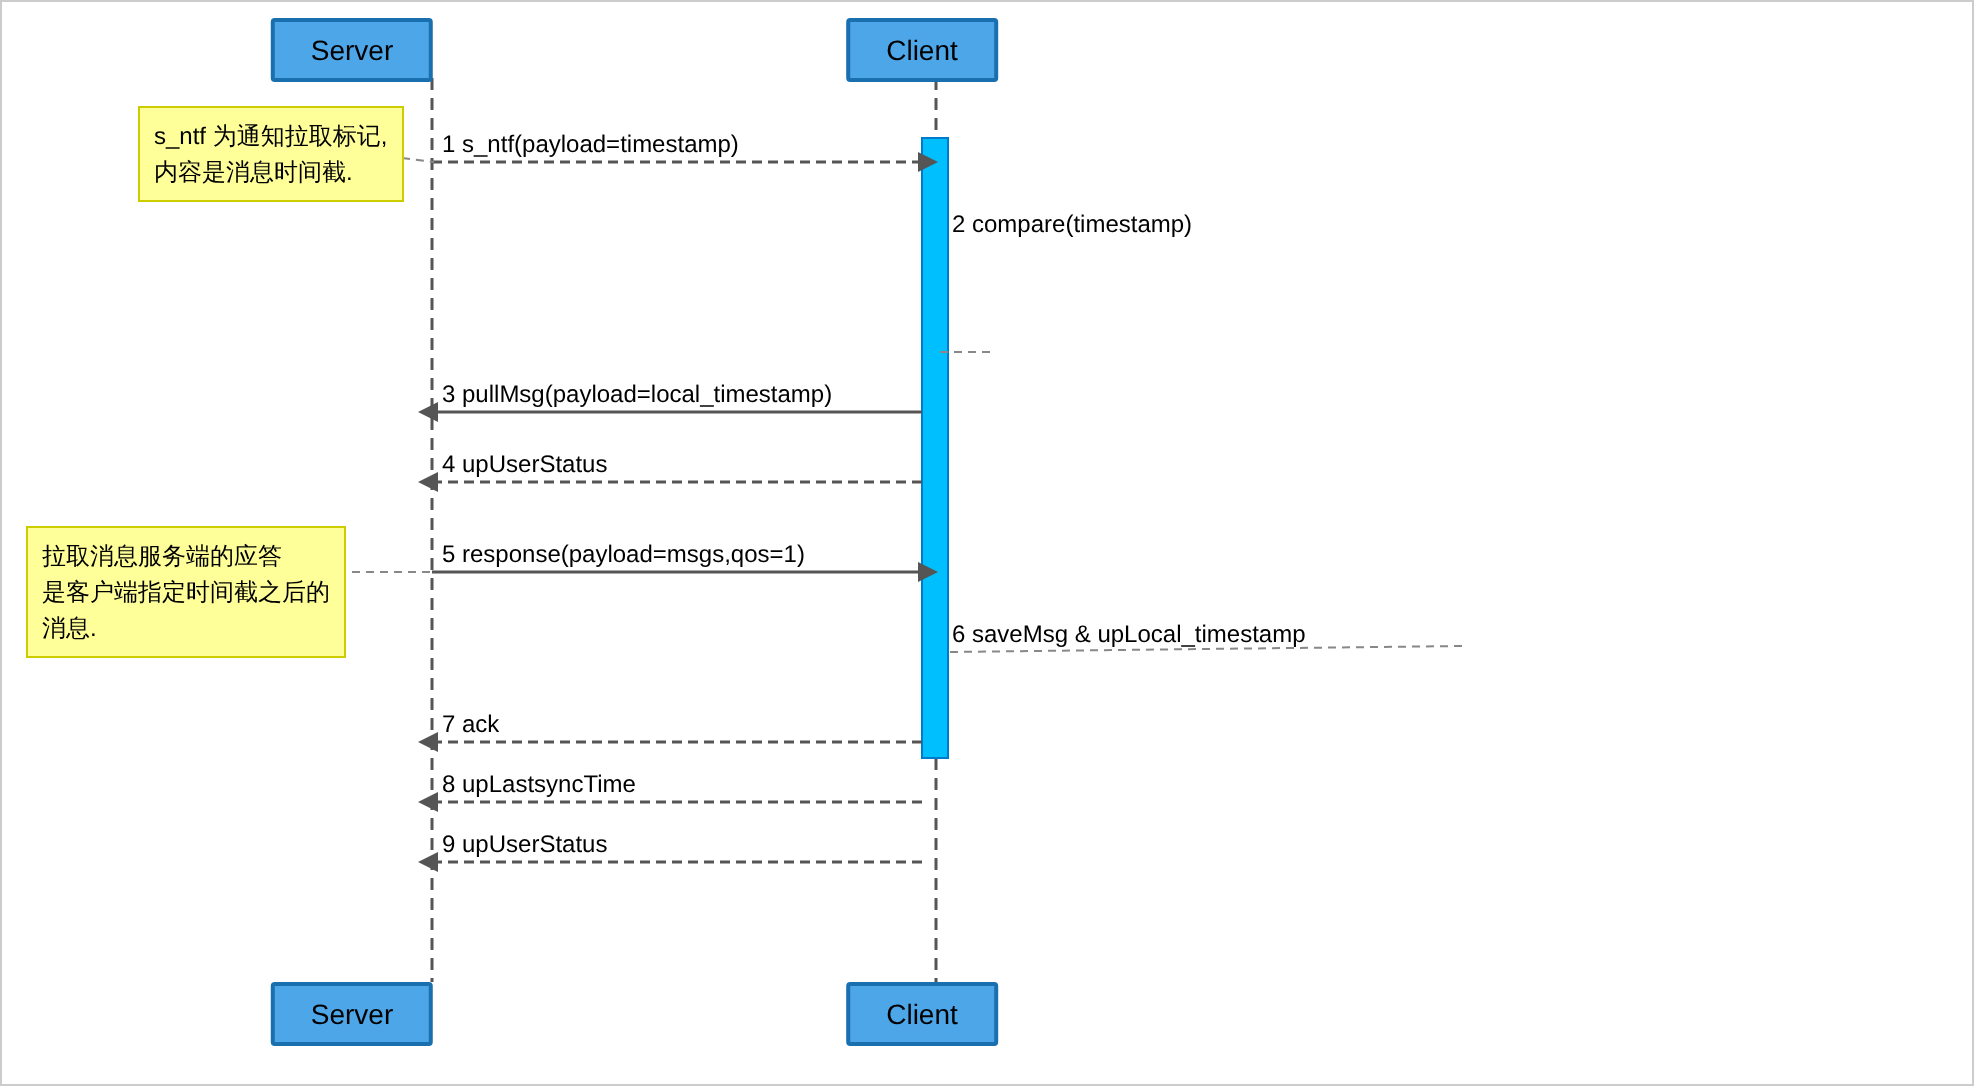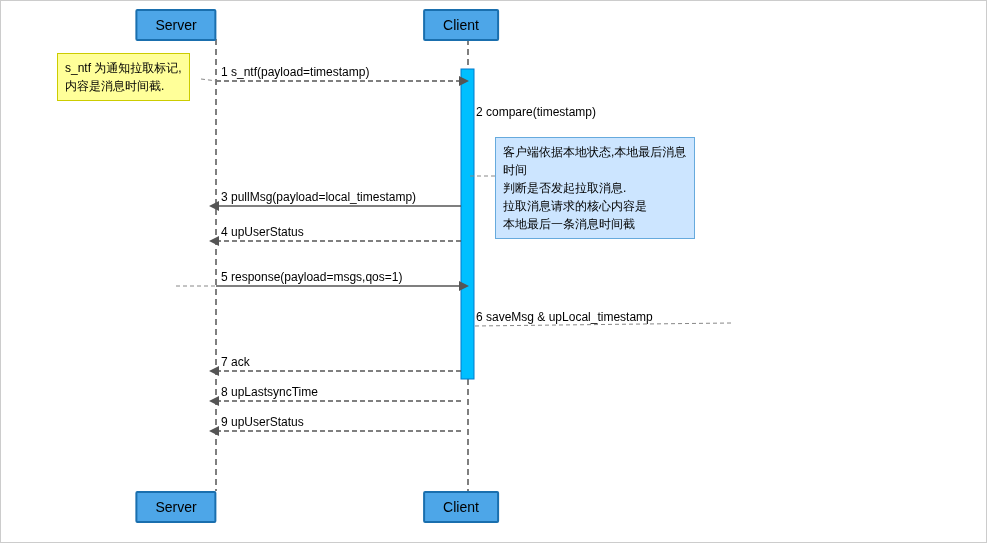--- a/index.html
+++ b/index.html
@@ -119,23 +119,23 @@
     <span>Client</span>
   </div>
 
   <div class="lifeline-box" style="left: 175px; top: 490px; transform: translateX(-50%);">
     <span>Server</span>
   </div>
   <div class="lifeline-box" style="left: 460px; top: 490px; transform: translateX(-50%);">
     <span>Client</span>
   </div>
 
-  <div class="note-box" style="left: 56px; top: 52px;">
+  <div class="note-box" style="left: 68px; top: 52px;">
     <span>s_ntf 为通知拉取标记,<br>内容是消息时间截.</span>
   </div>
 
-  <div class="note-box blue-bg" style="left: 494px; top: 136px;">
-    <span>客户端依据本地状态,本地最后消息时间<br>判断是否发起拉取消息.<br>拉取消息请求的核心内容是<br>本地最后一条消息时间截</span>
+
+  <div class="note-box" style="left: 12px; top: 262px;">
+    <span>拉取消息服务端的应答<br>是客户端指定时间截之后的消息.</span>
   </div>
-
 
 
 </div>
 
 </body></html>

